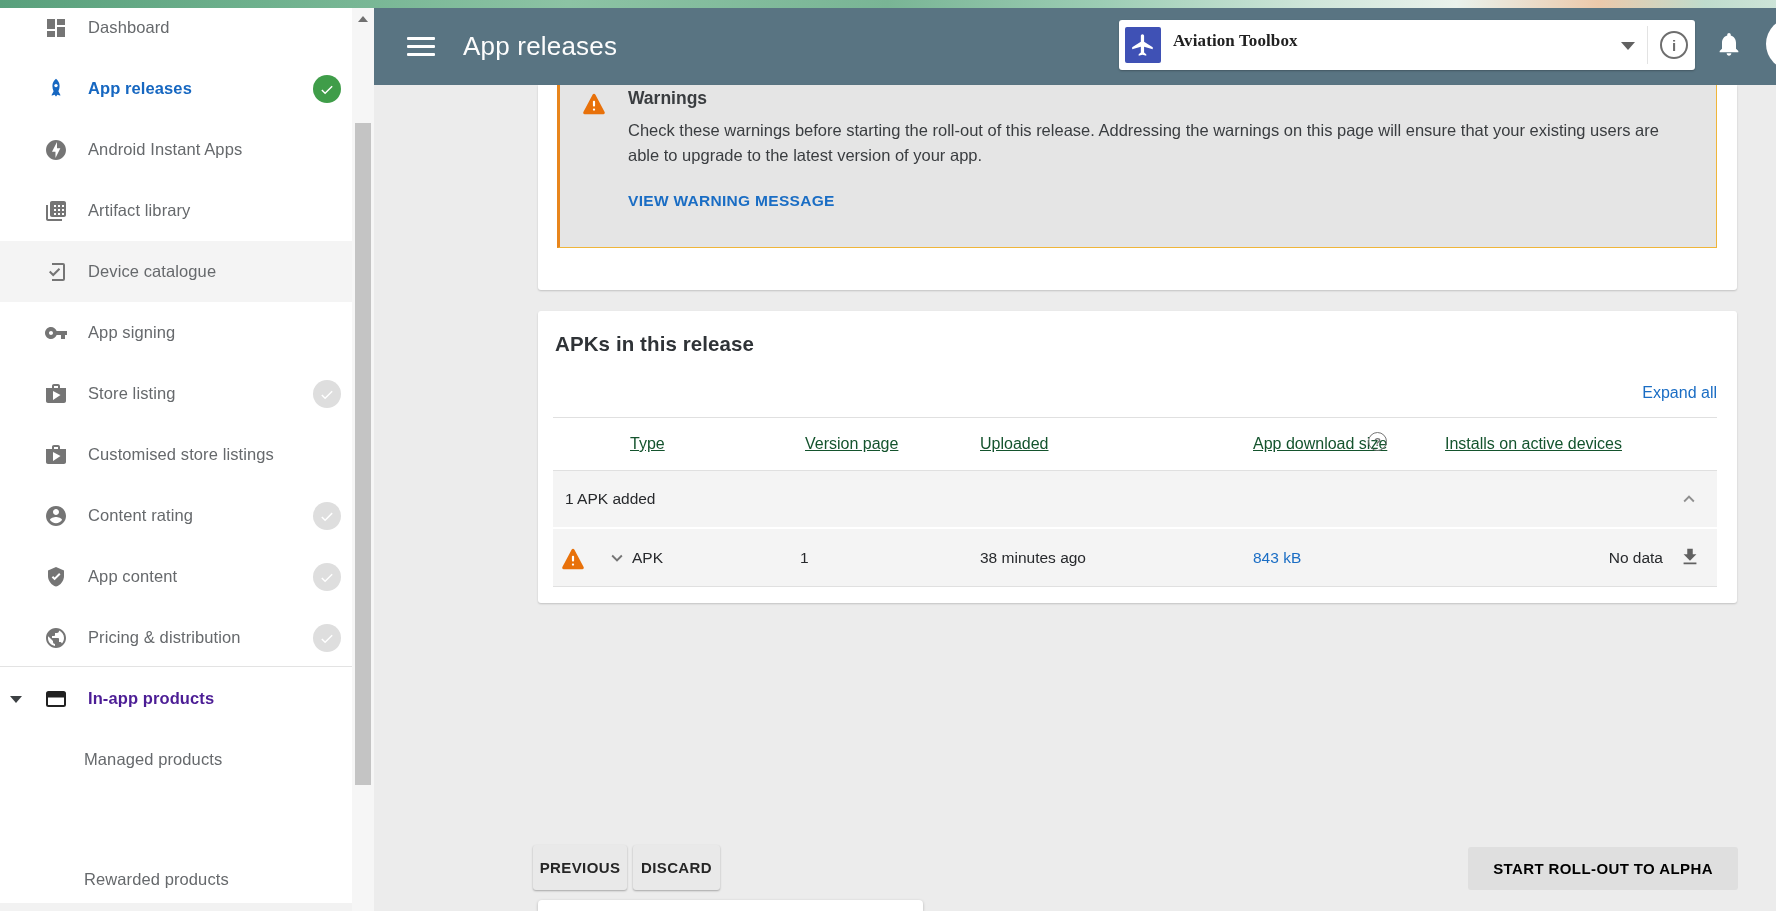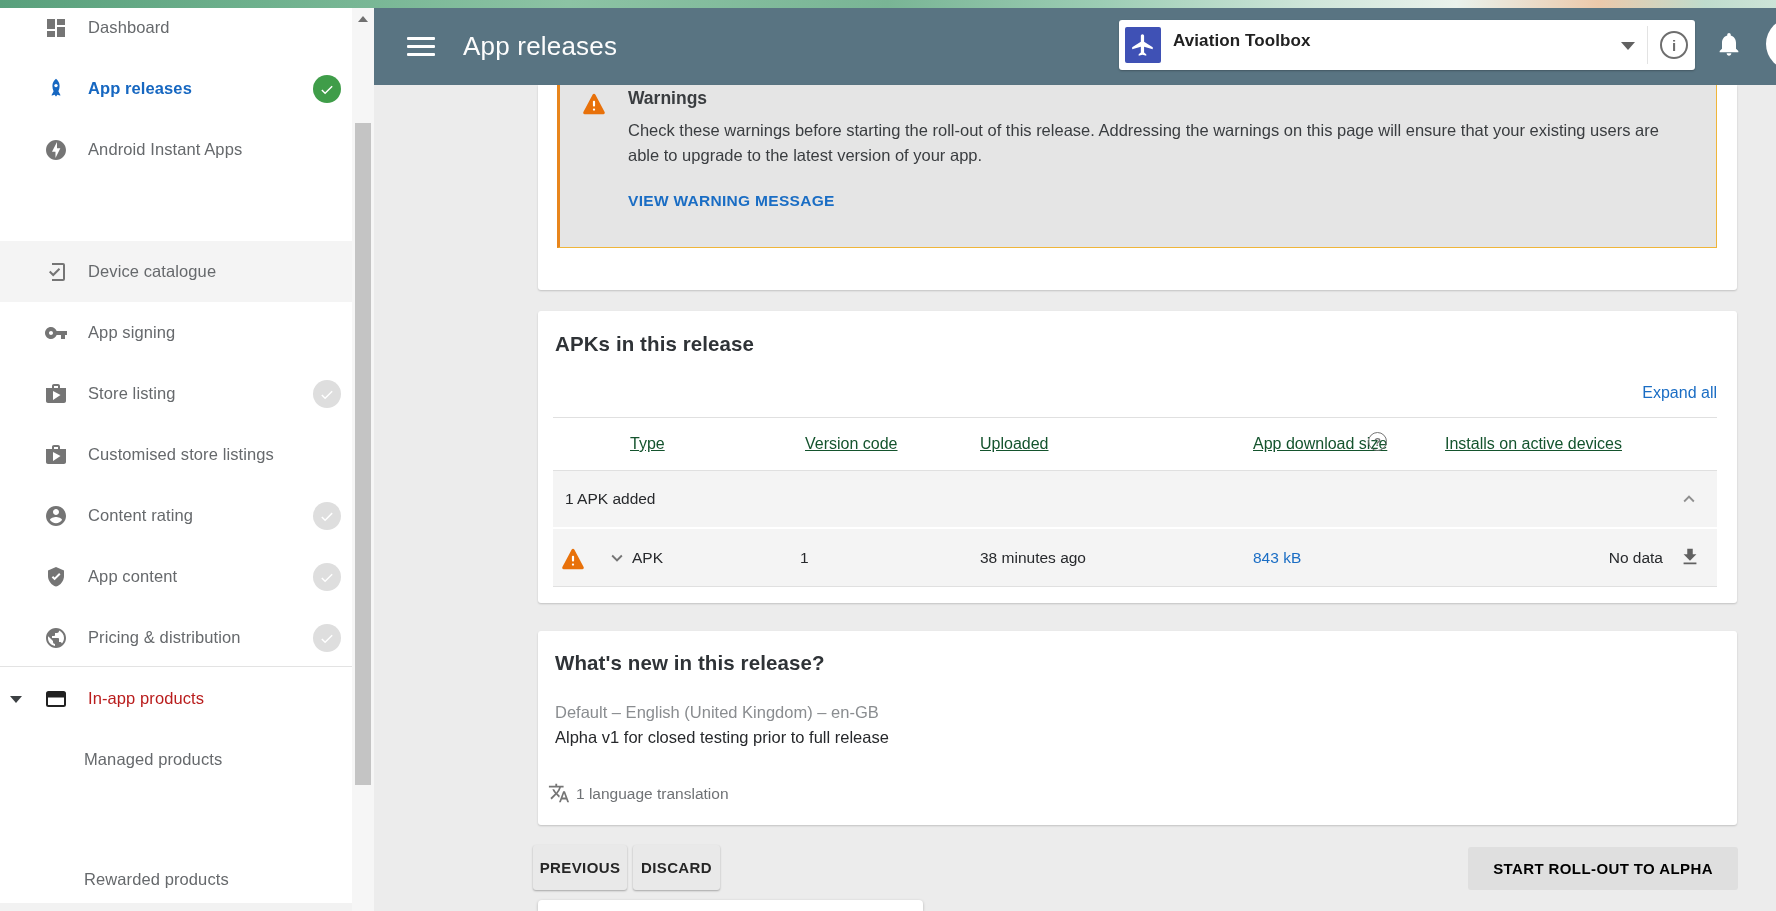--- a/index.html
+++ b/index.html
@@ -9,21 +9,21 @@
   .wallpaper{position:absolute;left:0;top:0;width:1776px;height:8px;
     background:linear-gradient(90deg,#59a07c 0%,#6fb18e 15%,#8cc3a4 32%,#79b595 50%,#9ccdb4 62%,#cfe6da 74%,#e9f2ec 82%,#ecc9ab 90%,#bfdccd 96%,#cde4d8 100%);}
   
   .sidebar{position:absolute;left:0;top:8px;width:352px;height:903px;background:#fff;}
   .nav-item{position:absolute;left:0;right:0;height:61px;display:flex;align-items:center;
             padding-left:44px;box-sizing:border-box;cursor:pointer;}
   .nav-item .nav-icon{width:24px;height:24px;margin-right:20px;flex:0 0 24px;}
   .nav-label{font-size:16.5px;color:#66696c;letter-spacing:.1px;white-space:nowrap;}
   .nav-item.active .nav-label{color:#1667c1;font-weight:bold;}
   .nav-item.rowlit{background:#f4f4f4;}
-  .nav-item.boldrow .nav-label{color:#b91c1c;font-weight:normal;}
+  .nav-item.boldrow .nav-label{color:#4c1d95;font-weight:bold;}
   .nav-item.sub{padding-left:84px;}
   .check{position:absolute;left:313px;top:50%;margin-top:-14px;width:28px;height:28px;border-radius:50%;
          display:flex;align-items:center;justify-content:center;}
   .check.green{background:#3f9d49;}
   .check.gray{background:#dedede;}
   .check svg{width:18px;height:18px;}
   .expander{position:absolute;left:10px;top:50%;margin-top:-3px;width:0;height:0;
             border-left:6px solid transparent;border-right:6px solid transparent;border-top:7px solid #3c4043;}
   .side-divider{position:absolute;left:0;right:0;top:658px;height:1px;background:#e3e3e3;}
   .side-bottom{position:absolute;left:0;right:0;top:895px;height:8px;background:#f2f2f2;}
@@ -37,21 +37,21 @@
   .hamburger{position:absolute;left:33px;top:29px;width:28px;height:19px;cursor:pointer;}
   .hamburger i{display:block;height:3px;background:#fff;margin-bottom:5px;border-radius:1px;}
   .page-title{position:absolute;left:89px;top:0;height:77px;display:flex;align-items:center;
               font-size:26px;font-weight:400;color:#fdfdfd;margin:0;letter-spacing:.2px;}
   .app-selector{position:absolute;left:745px;top:12px;width:576px;height:50px;background:#fff;border-radius:3px;
                 box-shadow:0 1px 2px rgba(0,0,0,.25);cursor:pointer;}
   .app-badge{position:absolute;left:6px;top:7px;width:36px;height:36px;background:#3f51b5;border-radius:2px;
              display:flex;align-items:center;justify-content:center;}
   .app-badge svg{width:26px;height:26px;}
   .app-name{position:absolute;left:54px;top:0;height:41px;display:flex;align-items:center;
-            font-size:17px;font-weight:bold;color:#212121;letter-spacing:.1px;}
+            font-size:17px;font-weight:bold;color:#212121;letter-spacing:.1px;font-family:Liberation Serif, serif;}
   .sel-caret{position:absolute;left:502px;top:22px;width:0;height:0;
              border-left:7px solid transparent;border-right:7px solid transparent;border-top:8px solid #616161;}
   .sel-vdiv{position:absolute;left:528px;top:6px;width:1px;height:38px;background:#e3e3e3;}
   .info-icon{position:absolute;left:541px;top:11px;width:24px;height:24px;border:2px solid #6e6e6e;border-radius:50%;
              color:#6e6e6e;font-size:15px;font-weight:bold;display:flex;align-items:center;justify-content:center;font-style:normal;}
   .bell{position:absolute;left:1341px;top:22px;width:28px;height:30px;cursor:pointer;}
   .avatar{position:absolute;left:1392px;top:10px;width:52px;height:52px;border-radius:50%;background:#fff;}
   
   .card{position:absolute;background:#fff;border-radius:3px;box-shadow:0 1px 2px rgba(0,0,0,.18);}
   .warning-card{left:538px;top:85px;width:1199px;height:205px;border-radius:0 0 3px 3px;}
@@ -124,20 +124,28 @@
 
     <div class="nav-item" style="top:111px">
       <span class="nav-icon">
         <svg viewBox="0 0 24 24">
             <path fill="#757575" d="M12 2.02c-5.51 0-9.98 4.47-9.98 9.98s4.47 9.98 9.98 9.98 9.98-4.47 9.98-9.98S17.51 2.02 12 2.02zM11.48 20v-6.26H8L13 4v6.26h3.35L11.48 20z"></path>
           </svg>
       </span>
       <span class="nav-label">Android Instant Apps</span>
     </div>
 
+    <div class="nav-item" style="top:172px">
+      <span class="nav-icon">
+        <svg viewBox="0 0 24 24">
+            <path fill="#757575" d="M20 2H8c-1.1 0-2 .9-2 2v12c0 1.1.9 2 2 2h12c1.1 0 2-.9 2-2V4c0-1.1-.9-2-2-2zm-8 14h-2v-2h2v2zm0-4h-2v-2h2v2zm0-4h-2V6h2v2zm4 8h-2v-2h2v2zm0-4h-2v-2h2v2zm0-4h-2V6h2v2zm4 8h-2v-2h2v2zm0-4h-2v-2h2v2zm0-4h-2V6h2v2zM4 6H2v14c0 1.1.9 2 2 2h14v-2H4V6z"></path>
+          </svg>
+      </span>
+      <span class="nav-label">Artifact library</span>
+    </div>
 
     <div class="nav-item" style="top:294px">
       <span class="nav-icon">
         <svg viewBox="0 0 24 24">
             <path fill="#757575" d="M12.65 10C11.83 7.67 9.61 6 7 6c-3.31 0-6 2.69-6 6s2.69 6 6 6c2.61 0 4.83-1.67 5.65-4H17v4h4v-4h2v-4H12.65zM7 14c-1.1 0-2-.9-2-2s.9-2 2-2 2 .9 2 2-.9 2-2 2z"></path>
           </svg>
       </span>
       <span class="nav-label">App signing</span>
     </div>
 
@@ -287,21 +295,21 @@
       <a class="warning-link">VIEW WARNING MESSAGE</a>
     </div>
   </section>
 
   <section class="card apks-card">
     <h2 class="card-title">APKs in this release</h2>
     <a class="expand-all">Expand all</a>
     <div class="hdivider" style="top:106px"></div>
 
     <span class="col-head" style="left:92px">Type</span>
-    <span class="col-head" style="left:267px">Version code</span>
+    <span class="col-head" style="left:267px">Version page</span>
     <span class="col-head" style="left:442px">Uploaded</span>
     <span class="col-head" style="left:715px">App download size</span>
     <i class="help-icon">?</i>
     <span class="col-head" style="left:907px">Installs on active devices</span>
 
     <div class="hdivider" style="top:159px"></div>
 
     <div class="group-row">
       <span class="group-label">1 APK added</span>
       <span class="chev" style="right:17px;top:17px">
@@ -330,30 +338,19 @@
       <span class="cell link" style="left:700px">843 kB</span>
       <span class="cell" style="right:54px">No data</span>
       <span class="chev" style="right:16px;top:17px">
         <svg viewBox="0 0 24 24">
             <path fill="#616161" d="M19 9h-4V3H9v6H5l7 7 7-7zM5 18v2h14v-2H5z"></path>
           </svg>
       </span>
     </div>
   </section>
 
-  <section class="card whatsnew-card">
-    <h2 class="card-title" style="top:20px">What's new in this release?</h2>
-    <p class="locale-line">Default – English (United Kingdom) – en-GB</p>
-    <p class="notes-line">Alpha v1 for closed testing prior to full release</p>
-    <span class="trans-icon">
-      <svg viewBox="0 0 24 24">
-          <path fill="#757575" d="M12.87 15.07l-2.54-2.51.03-.03c1.74-1.94 2.98-4.17 3.71-6.53H17V4h-7V2H8v2H1v1.99h11.17C11.5 7.92 10.44 9.75 9 11.35 8.07 10.32 7.3 9.19 6.69 8h-2c.73 1.63 1.73 3.17 2.98 4.56l-5.09 5.02L4 19l5-5 3.11 3.11.76-2.04zM18.5 10h-2L12 22h2l1.12-3h4.75L21 22h2l-4.5-12zm-2.62 7l1.62-4.33L19.12 17h-3.24z"></path>
-        </svg>
-    </span>
-    <span class="trans-label">1 language translation</span>
-  </section>
 
   <button class="btn raised btn-previous">PREVIOUS</button>
   <button class="btn raised btn-discard">DISCARD</button>
   <button class="btn btn-start" disabled="">START ROLL-OUT TO ALPHA</button>
 
   <div class="bottom-box"></div>
 </div>
 
 </body></html>

